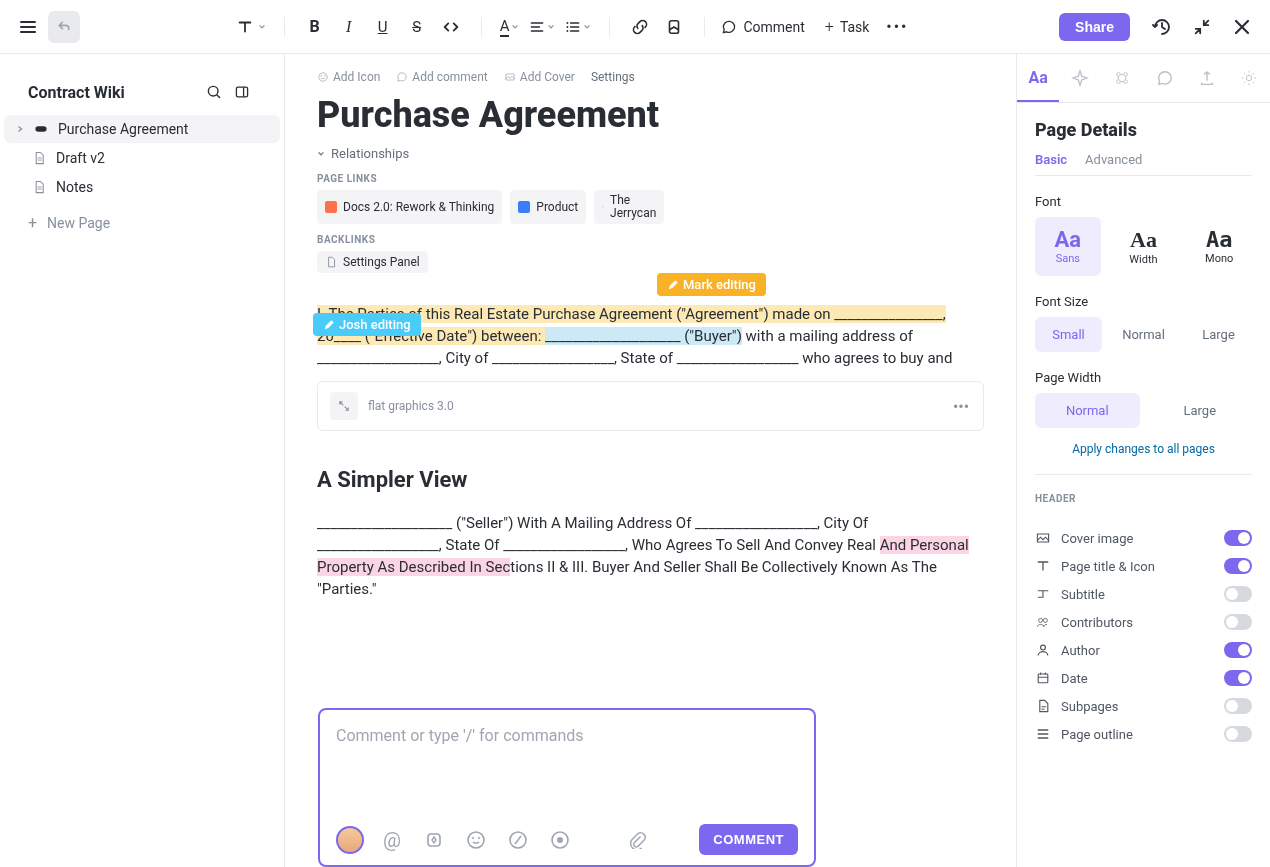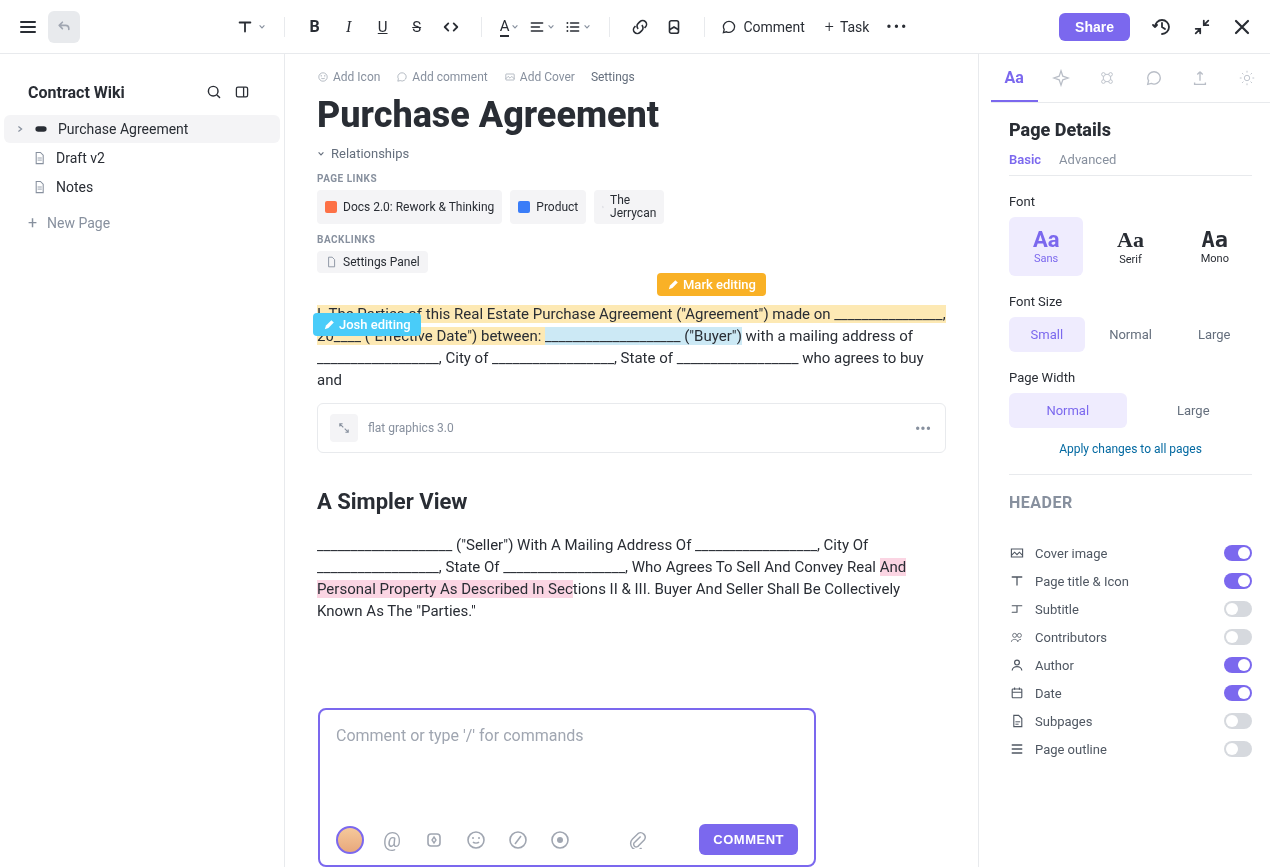--- a/index.html
+++ b/index.html
@@ -38,41 +38,41 @@
 .edit-tag.blue { background: #49ccf9; }
 .embed { border: 1px solid #e8eaed; border-radius: 6px; padding: 10px 12px; display: flex; align-items: center; gap: 10px; margin-top: 12px; }
 .embed-ic { width: 28px; height: 28px; background: #f4f4f6; border-radius: 4px; display:flex; align-items:center; justify-content:center; color:#87909e; }
 .h2 { font-size: 22px; font-weight: 700; margin-top: 36px; }
 .comment-box { position: absolute; left: 318px; bottom: 0; width: 498px; border: 2px solid #7b68ee; border-radius: 8px; background: #fff; padding: 16px 16px 10px; z-index:20; }
 .comment-ph { color: #a0a6b1; font-size: 16px; min-height:90px; }
 .comment-tools { display: flex; align-items: center; gap: 14px; margin-top: 8px; }
 .ct-ic { width: 28px; height: 28px; display:flex; align-items:center; justify-content:center; color:#a0a6b1; font-size:20px; cursor:pointer; }
 .avatar { width: 28px; height: 28px; border-radius: 50%; border: 2px solid #7b68ee; background: linear-gradient(#f5c99b,#e8a87c); }
 .comment-btn { margin-left:auto; background: #7b68ee; color:#fff; font-weight:700; padding: 8px 14px; border:none; border-radius:6px; letter-spacing:0.5px; font-size:13px; cursor:pointer; }
-.rightpanel { width: 292px; border-left: 1px solid #e8eaed; display: flex; flex-direction: column; padding-left: 12px; }
+.rightpanel { width: 254px; border-left: 1px solid #e8eaed; display: flex; flex-direction: column; }
 .rp-tabs { display: flex; border-bottom: 1px solid #e8eaed; }
 .rp-tab { flex: 1; display: flex; align-items: center; justify-content: center; height: 48px; color: #b9bec7; cursor:pointer; }
 .rp-tab.active { color: #7b68ee; border-bottom: 2px solid #7b68ee; }
 .rp-body { padding: 16px 18px; overflow-y:auto; }
 .rp-title { font-size: 18px; font-weight: 800; }
 .rp-subtabs { display:flex; gap:18px; font-size:13px; margin-top:12px; border-bottom:1px solid #e8eaed; padding-bottom:8px; }
 .rp-subtab.active { color:#7b68ee; font-weight:600; }
 .rp-subtab { color:#87909e; cursor:pointer; }
 .rp-label { font-size:13px; font-weight:400; margin-top:18px; margin-bottom:8px; }
 .font-opts { display:flex; gap:10px; }
 .font-opt { flex:1; text-align:center; padding:10px 4px; border-radius:6px; cursor:pointer; }
 .font-opt.active { background:#efecfe; color:#7b68ee; }
 .font-aa { font-size:22px; font-weight:700; }
 .font-name { font-size:11px; }
 .size-opts { display:flex; gap:8px; }
 .size-opt { flex:1; text-align:center; padding:10px 4px; border-radius:6px; font-size:13px; cursor:pointer; color:#656f7d; }
 .size-opt.active { background:#efecfe; color:#7b68ee; }
 .apply-all { text-align:center; color:#0369a1; font-size:12px; margin-top:14px; cursor:pointer; }
 .rp-divider { border:none; border-top:1px solid #e8eaed; margin:18px 0; }
-.rp-sec-label { font-size:16px; letter-spacing:0.5px; color:#87909e; font-weight:700; margin-bottom:27px; }
+.rp-sec-label { font-size:10px; letter-spacing:0.5px; color:#87909e; font-weight:700; margin-bottom:20px; }
 .toggle-row { display:flex; align-items:center; gap:10px; font-size:13px; padding:6px 0; color:#4f5762; }
 .toggle { width:28px; height:16px; border-radius:8px; background:#d6d9de; position:relative; cursor:pointer; }
 .toggle.on { background:#7b68ee; }
 .toggle::after { content:""; width:12px; height:12px; background:#fff; border-radius:50%; position:absolute; top:2px; left:2px; }
 .toggle.on::after { left:14px; }
 .toggle-sp { margin-left:auto; }
 svg { display:block; }
 .serif { font-family: Georgia, serif; }
 .mono { font-family: ui-monospace, monospace; }
 .dots { width:20px; color:#87909e; cursor:pointer; display:inline-flex; justify-content:center; }
@@ -388,21 +388,21 @@
         <div class="rp-subtab">Advanced</div>
       </div>
       <div class="rp-label">Font</div>
       <div class="font-opts">
         <div class="font-opt active">
             <div class="font-aa">Aa</div>
             <div class="font-name">Sans</div>
           </div>
         <div class="font-opt">
             <div class="font-aa serif">Aa</div>
-            <div class="font-name">Serif</div>
+            <div class="font-name">Width</div>
           </div>
         <div class="font-opt">
             <div class="font-aa mono">Aa</div>
             <div class="font-name">Mono</div>
           </div>
       </div>
       <div class="rp-label">Font Size</div>
       <div class="size-opts">
         <div class="size-opt active">Small</div>
         <div class="size-opt">Normal</div>

